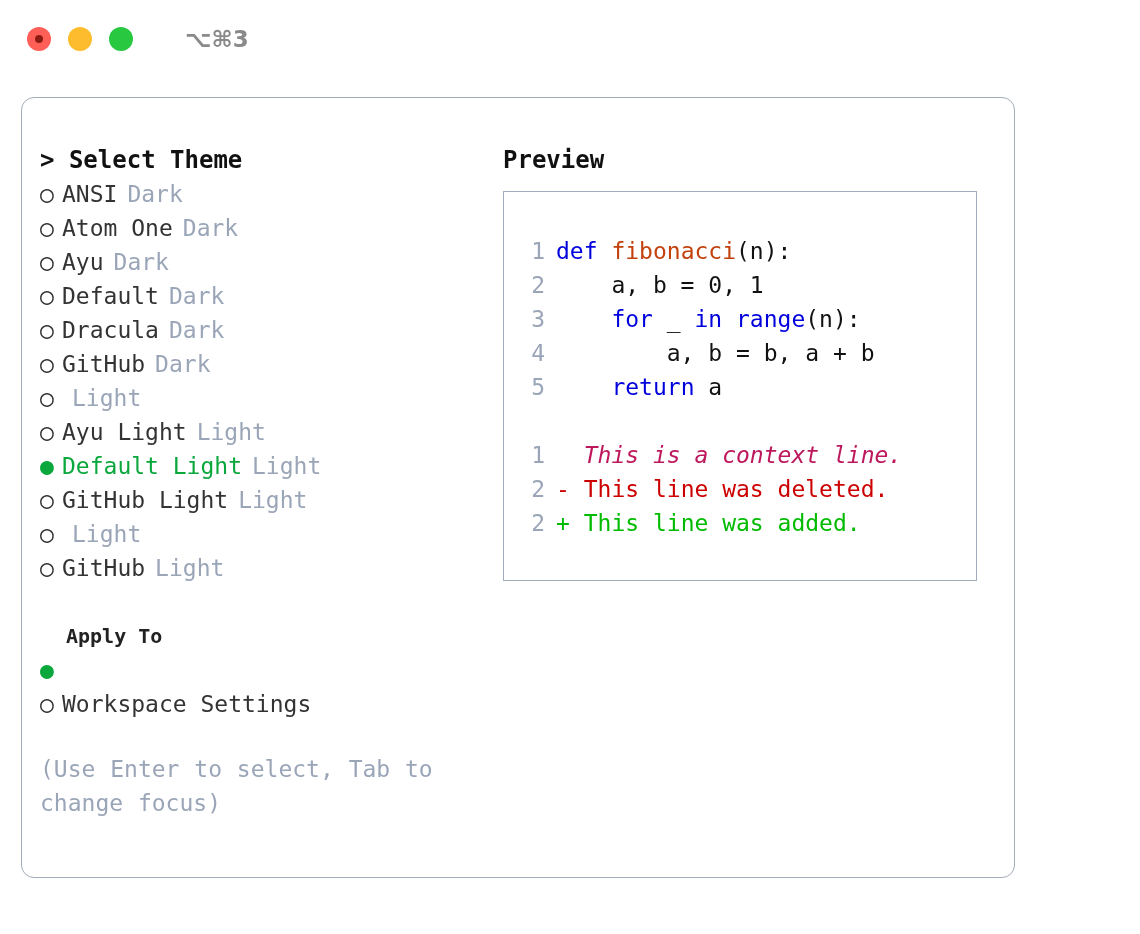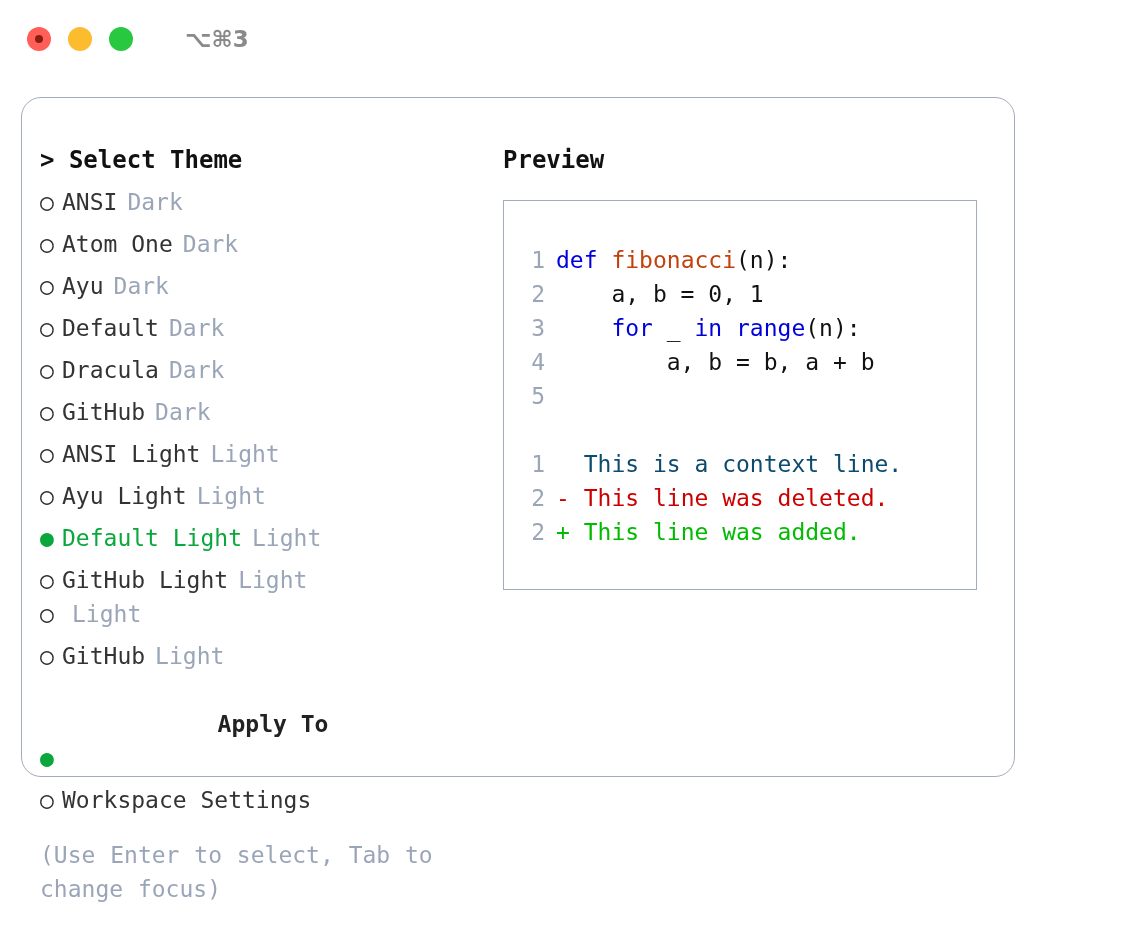--- a/index.html
+++ b/index.html
@@ -69,24 +69,24 @@
     font-family: "DejaVu Sans", sans-serif;
     white-space: nowrap;
   }
 
   
   .panel {
     position: absolute;
     left: 21px;
     top: 97px;
     width: 994px;
-    height: 680px;
+    height: 781px;
     box-sizing: border-box;
     border: 1.6px solid #a3acba;
-    border-radius: 20px;
+    border-radius: 13px;
     background: #ffffff;
   }
 
   .columns {
     position: absolute;
     left: 0; top: 0;
     width: 100%;
     height: 100%;
   }
 
@@ -118,61 +118,60 @@
     display: inline-block;
     width: 22px;
     flex: 0 0 22px;
     font-size: 23px;
     color: #333333;
     line-height: 34px;
   }
   .opt.selected .bullet,
   .opt.selected .opt-label { color: #0aa83c; }
 
-  .opt-label { color: #333333; margin-top: 8px; }
+  .opt-label { color: #333333; }
   .opt-tag {
     color: #9aa5b8;
     margin-left: 10px;
   }
 
   .spacer-sm { height: 34px; }
 
   .apply-title {
-    font-size: 23px;
+    font-size: 20px;
     color: #222222;
     line-height: 34px;
     padding-left: 26px;
     white-space: pre;
     font-weight: bold;
-    text-align: center;
   }
 
   .hint {
-    margin-top: 21px;
+    margin-top: 31px;
     font-size: 23px;
     line-height: 34px;
     color: #9aa5b8;
     width: 410px;
     white-space: normal;
     word-spacing: 1px;
   }
 
   
   .right-col {
     position: absolute;
     left: 481px;
     top: 45px;
     width: 490px;
   }
   .preview-title {
     font-size: 24px;
     font-weight: bold;
     color: #111111;
     line-height: 34px;
-    margin-bottom: 23px;
+    margin-bottom: 14px;
     white-space: pre;
   }
   .preview-box {
     width: 474px;
     height: 390px;
     box-sizing: border-box;
     border: 1.6px solid #a3acba;
     background: #ffffff;
     padding-top: 42px;
     padding-left: 13px;
@@ -191,21 +190,21 @@
     flex: 0 0 28px;
     text-align: right;
     color: #9aa5b8;
     margin-right: 11px;
   }
   .blank-line { height: 34px; }
 
   .tok-kw   { color: #0000dd; }
   .tok-fn   { color: #c2410c; }
   .tok-pl   { color: #111111; }
-  .tok-ctx  { color: #0c4a6e; }
+  .tok-ctx  { color: #be185d; font-style: italic; }
   .tok-del  { color: #cc0000; }
   .tok-add  { color: #00bb00; }
 </style>
 </head>
 <body>
 
 <div class="window">
 
   <div class="titlebar">
     <div class="traffic">
@@ -221,21 +220,21 @@
 
       <div class="left-col">
         <div class="section-title">&gt; Select Theme</div>
         <div id="theme-list">
             <div class="opt"><span class="bullet">○</span><span class="opt-label">ANSI</span><span class="opt-tag">Dark</span></div>
             <div class="opt"><span class="bullet">○</span><span class="opt-label">Atom One</span><span class="opt-tag">Dark</span></div>
             <div class="opt"><span class="bullet">○</span><span class="opt-label">Ayu</span><span class="opt-tag">Dark</span></div>
             <div class="opt"><span class="bullet">○</span><span class="opt-label">Default</span><span class="opt-tag">Dark</span></div>
             <div class="opt"><span class="bullet">○</span><span class="opt-label">Dracula</span><span class="opt-tag">Dark</span></div>
             <div class="opt"><span class="bullet">○</span><span class="opt-label">GitHub</span><span class="opt-tag">Dark</span></div>
-            <div class="opt"><span class="bullet">○</span><span class="opt-label">ANSI Light</span><span class="opt-tag">Light</span></div>
+            <div class="opt"><span class="bullet">○</span><span class="opt-tag">Light</span></div>
             <div class="opt"><span class="bullet">○</span><span class="opt-label">Ayu Light</span><span class="opt-tag">Light</span></div>
             <div class="opt selected"><span class="bullet">●</span><span class="opt-label">Default Light</span><span class="opt-tag">Light</span></div>
             <div class="opt"><span class="bullet">○</span><span class="opt-label">GitHub Light</span><span class="opt-tag">Light</span></div>
             <div class="opt"><span class="bullet">○</span><span class="opt-tag">Light</span></div>
             <div class="opt"><span class="bullet">○</span><span class="opt-label">GitHub</span><span class="opt-tag">Light</span></div>
           </div>
 
         <div class="spacer-sm"></div>
 
         <div class="apply-title">Apply To</div>
@@ -248,21 +247,21 @@
       </div>
 
       <div class="right-col">
         <div class="preview-title">Preview</div>
         <div class="preview-box">
           <div id="code-block">
               <div class="code-line"><span class="lineno">1</span><span><span class="tok-kw">def </span><span class="tok-fn">fibonacci</span><span class="tok-pl">(n):</span></span></div>
               <div class="code-line"><span class="lineno">2</span><span><span class="tok-pl">    a, b = 0, 1</span></span></div>
               <div class="code-line"><span class="lineno">3</span><span><span class="tok-pl">    </span><span class="tok-kw">for</span><span class="tok-pl"> _ </span><span class="tok-kw">in range</span><span class="tok-pl">(n):</span></span></div>
               <div class="code-line"><span class="lineno">4</span><span><span class="tok-pl">        a, b = b, a + b</span></span></div>
-              <div class="code-line"><span class="lineno">5</span></div>
+              <div class="code-line"><span class="lineno">5</span><span><span class="tok-pl">    </span><span class="tok-kw">return</span><span class="tok-pl"> a</span></span></div>
             </div>
           <div class="blank-line"></div>
           <div id="diff-block">
               <div class="code-line"><span class="lineno">1</span><span class="tok-ctx"> </span><span class="tok-ctx"> This is a context line.</span></div>
               <div class="code-line"><span class="lineno">2</span><span class="tok-del">-</span><span class="tok-del"> This line was deleted.</span></div>
               <div class="code-line"><span class="lineno">2</span><span class="tok-add">+</span><span class="tok-add"> This line was added.</span></div>
             </div>
         </div>
       </div>
 

